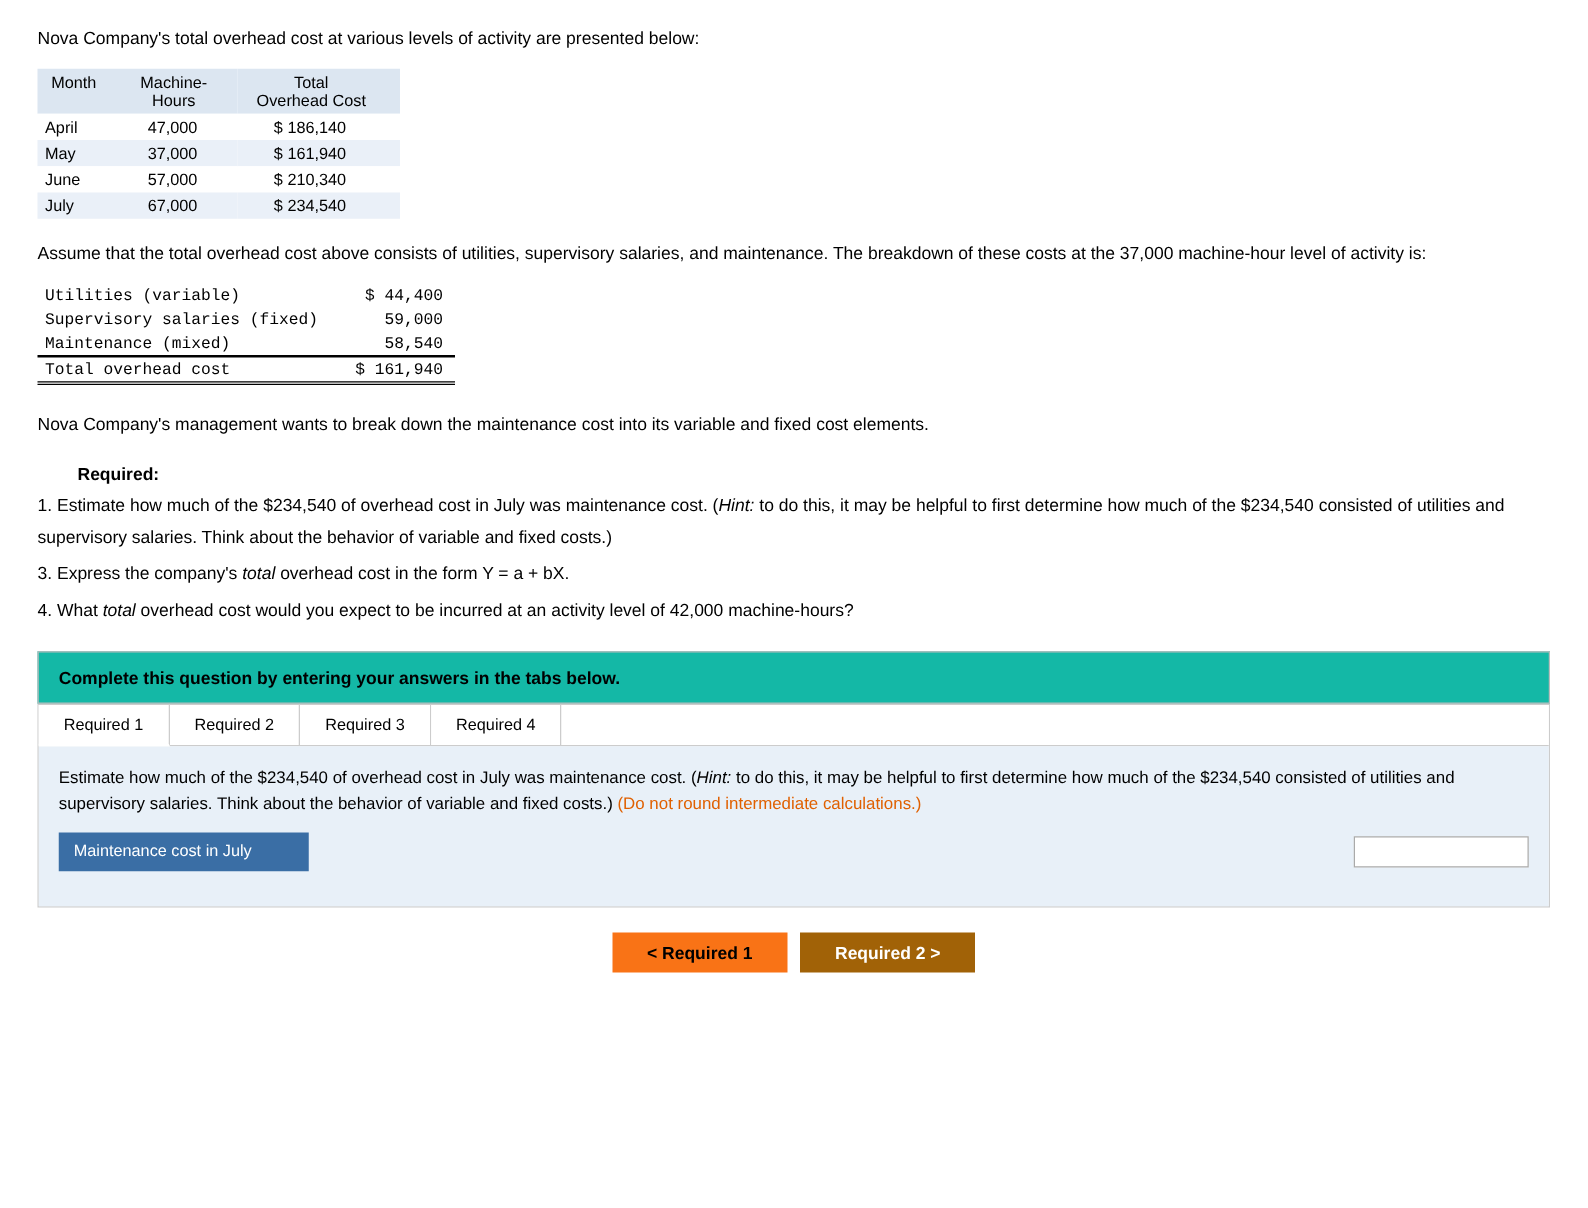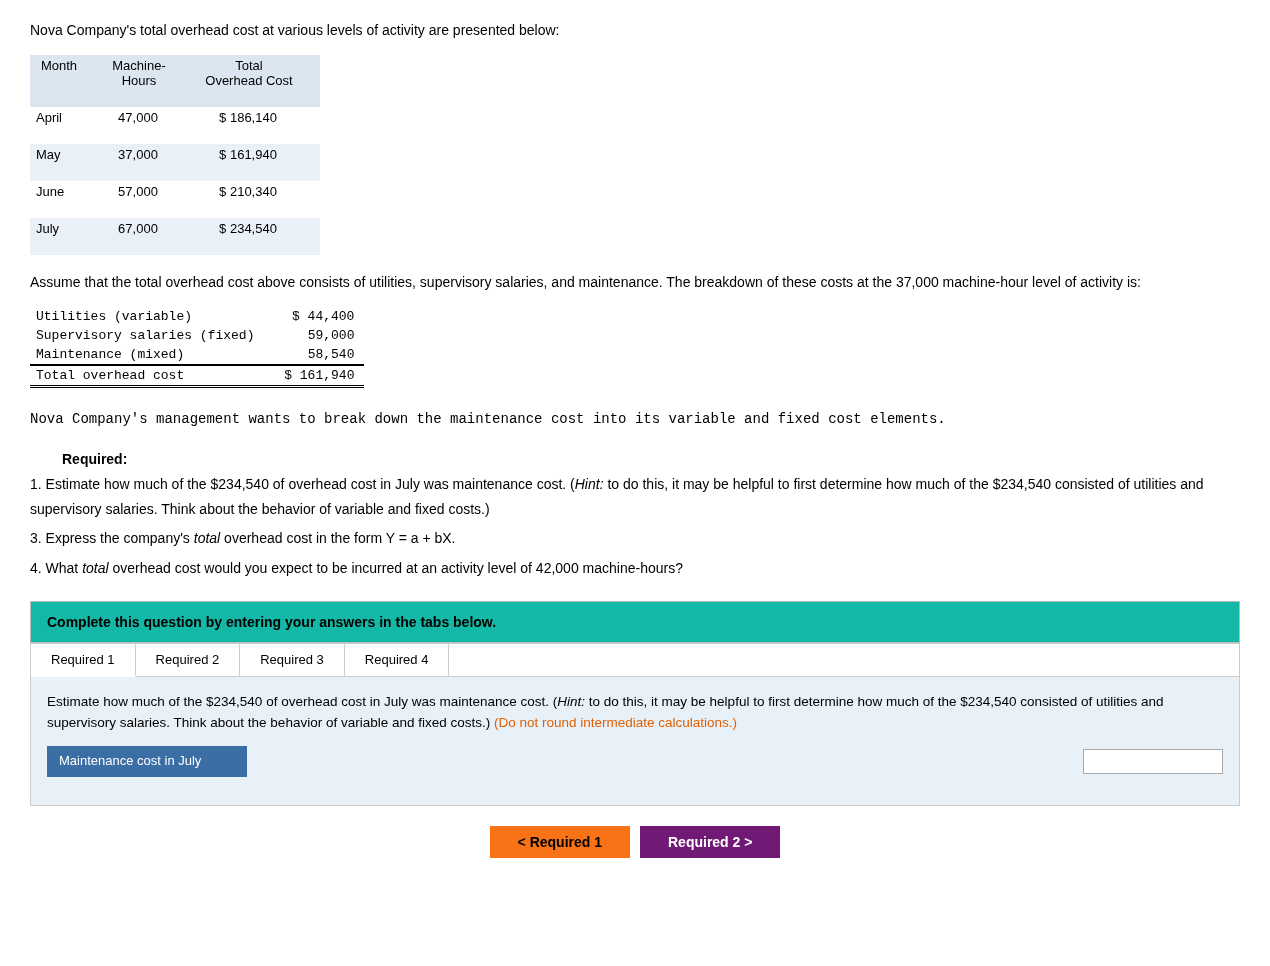--- a/index.html
+++ b/index.html
@@ -16,21 +16,21 @@
       font-size: 14px;
       margin-bottom: 14px;
       line-height: 1.5;
     }
     .data-table {
       border-collapse: collapse;
       margin-bottom: 16px;
       font-size: 13px;
     }
     .data-table th, .data-table td {
-      padding: 3px 18px 19px 6px;
+      padding: 3px 18px 3px 6px;
       text-align: left;
       vertical-align: top;
     }
     .data-table thead tr th {
       background: #dce6f1;
       font-weight: normal;
       text-align: center;
     }
     .data-table tbody tr:nth-child(odd) {
       background: #fff;
@@ -71,21 +71,20 @@
     .cost-breakdown tr.total td {
       border-top: 2px solid #000;
       border-bottom: 3px double #000;
       font-weight: normal;
     }
 
     .management-text {
       font-size: 14px;
       line-height: 1.6;
       margin-bottom: 16px;
-      font-family: Liberation Mono, monospace;
     }
     .required-section {
       font-size: 14px;
       line-height: 1.8;
       margin-bottom: 20px;
     }
     .required-section strong {
       font-weight: bold;
       padding-left: 32px;
     }
@@ -173,21 +172,21 @@
       font-size: 14px;
       font-weight: bold;
       cursor: pointer;
       border: none;
     }
     .btn-prev {
       background: #f97316;
       color: #000;
     }
     .btn-next {
-      background: #701a75;
+      background: #a16207;
       color: #fff;
     }
   </style>
 </head>
 <body>
 
 <p class="intro-text">Nova Company's total overhead cost at various levels of activity are presented below:</p>
 
 <table class="data-table">
   <thead>

